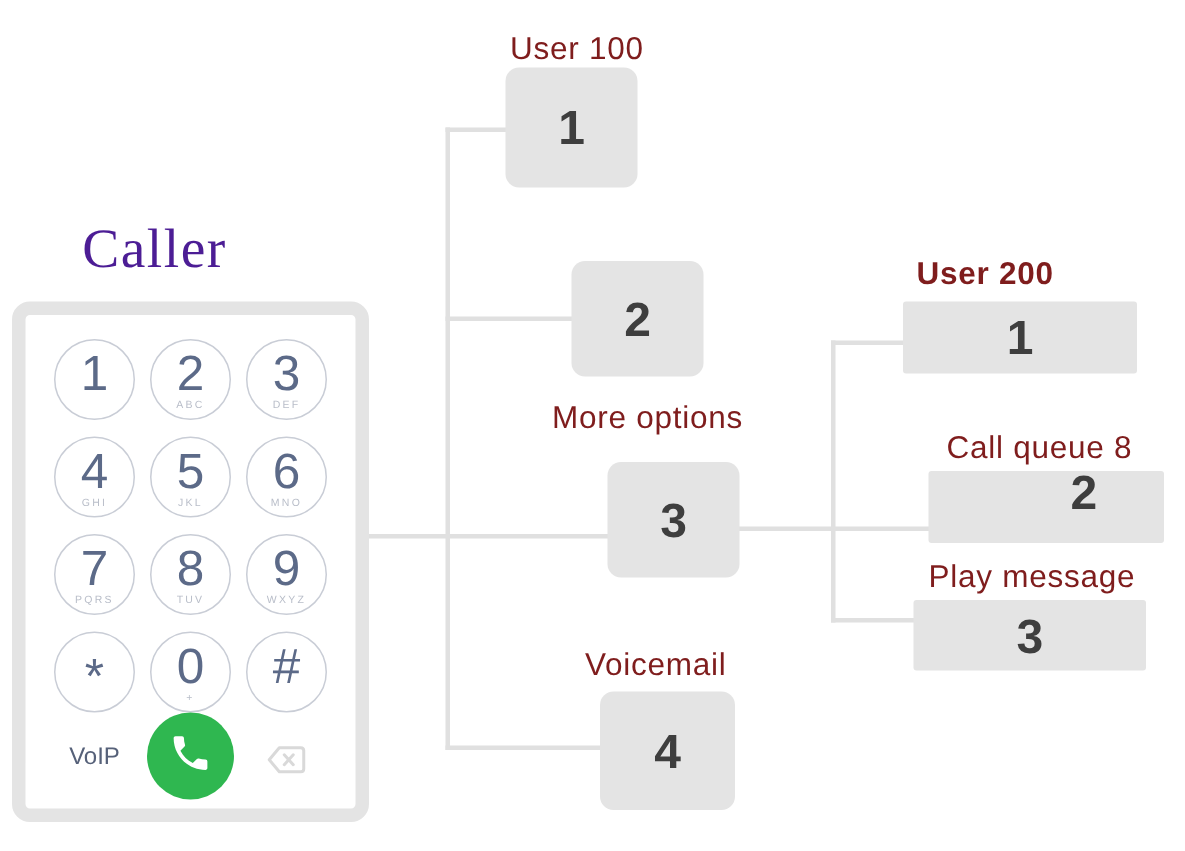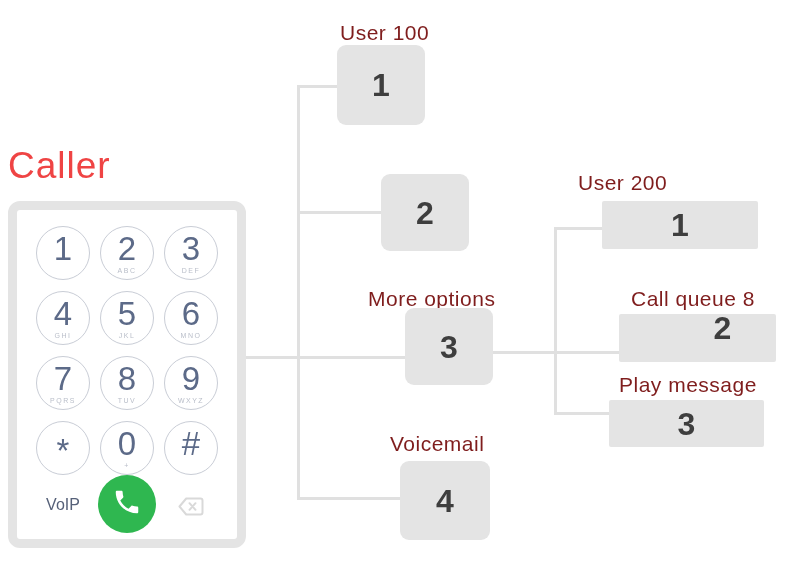--- a/index.html
+++ b/index.html
@@ -4,22 +4,22 @@
 <style>
   html,body{margin:0;padding:0;background:#ffffff;}
   *{box-sizing:border-box;}
   .canvas{
     position:relative;width:790px;height:567px;background:#ffffff;
     font-family:"Liberation Sans",sans-serif;overflow:hidden;
   }
 
   
   .caller-title{
-    position:absolute;left:8px;top:145px;width:190px;
-    font-size:37px;font-weight:300;color:#ef4444;letter-spacing:1px;
+    position:absolute;left:8px;top:145px;width:190px;text-align:center;
+    font-size:37px;font-weight:300;color:#4c1d95;letter-spacing:1px;font-family:Liberation Serif, serif;
   }
 
   
   .phone{
     position:absolute;left:8px;top:201px;width:238px;height:347px;
     border:9px solid #e4e4e4;border-radius:12px;background:#ffffff;
   }
   .keys{
     position:absolute;left:19px;top:16px;
     display:grid;grid-template-columns:repeat(3,54px);grid-auto-rows:54px;
@@ -78,23 +78,23 @@
   .m2{left:619px;top:314px;width:157px;height:48px;align-items:flex-start;}
   .m2 .nkey{margin-top:-2px;margin-left:50px;}
   .m3{left:609px;top:400px;width:155px;height:47px;}
 
   .node-label{
     position:absolute;font-size:21px;color:#7f1d1d;letter-spacing:.5px;
     white-space:nowrap;line-height:1;
   }
   .lab-n1{left:340px;top:22px;}
   .lab-n2{left:381px;top:143px;}
-  .lab-n3{left:368px;top:288px;}
+  .lab-n3{left:368px;top:268px;}
   .lab-n4{left:390px;top:433px;}
-  .lab-m1{left:578px;top:172px;}
+  .lab-m1{left:611px;top:172px;font-weight:bold;}
   .lab-m2{left:631px;top:288px;}
   .lab-m3{left:619px;top:374px;}
 </style>
 </head>
 <body>
 
 <div class="canvas">
 
   <div class="caller-title">Caller</div>
 

